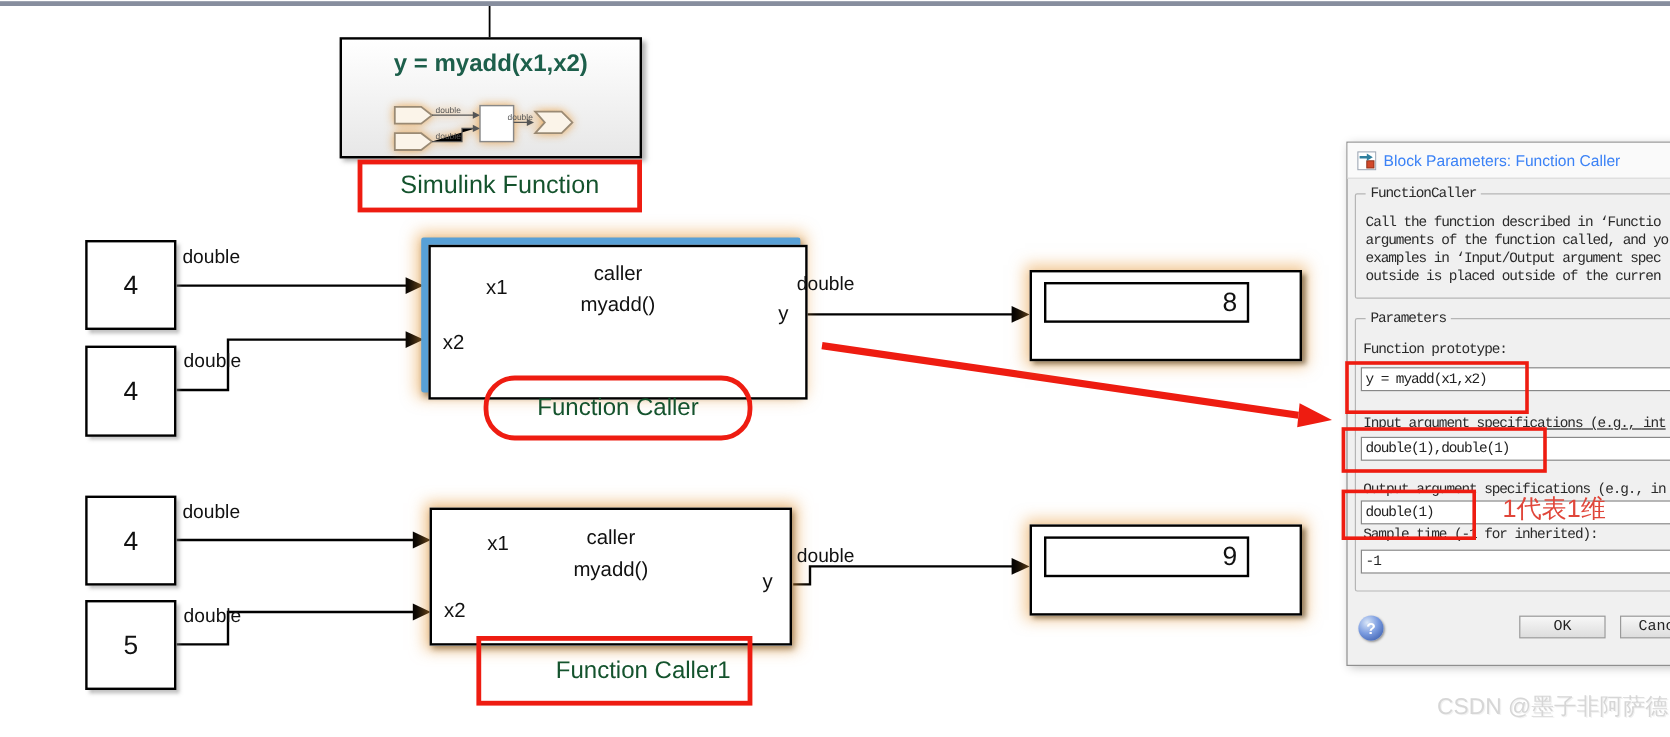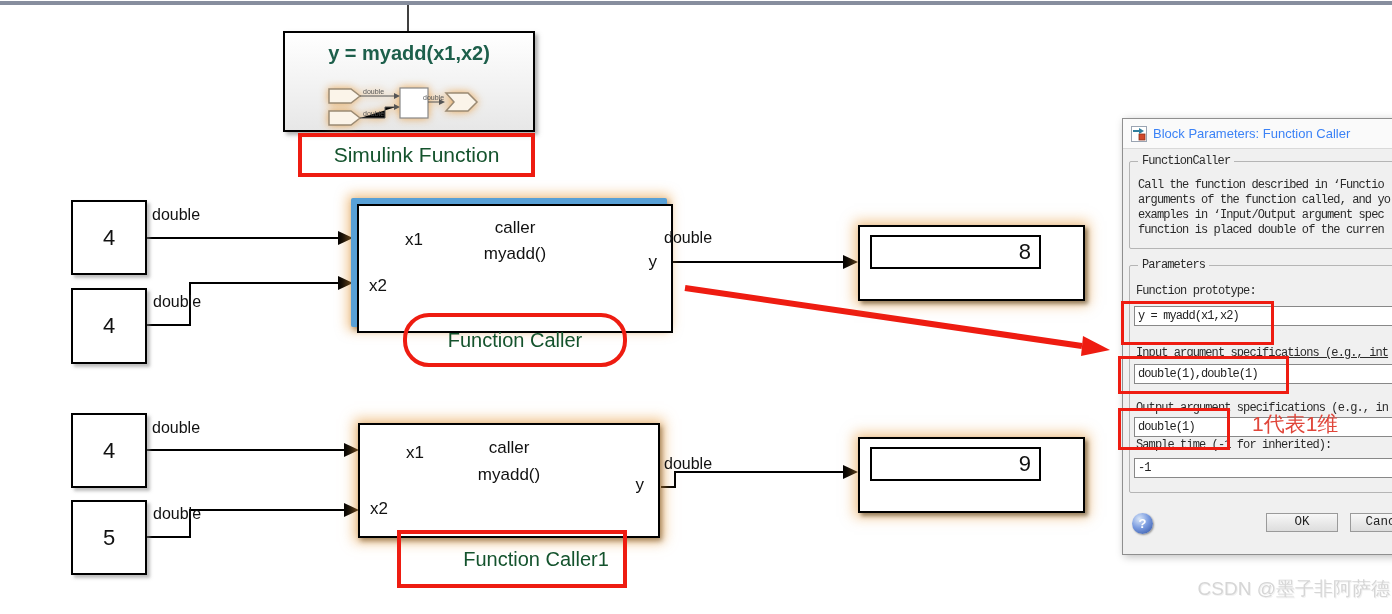--- a/index.html
+++ b/index.html
@@ -198,21 +198,21 @@
     </svg>
     <span id="dlg-title" class="abs">Block Parameters: Function Caller</span>
   </div>
 
   <div class="abs groupbox" style="left:6px; top:42px; width:306px; height:88px;">
     <span class="grouplabel mono">FunctionCaller</span>
     <div class="abs" style="left:8px; top:16px;">
       <div class="mono desc-line">Call the function described in ‘Functio</div>
       <div class="mono desc-line">arguments of the function called, and yo</div>
       <div class="mono desc-line">examples in ‘Input/Output argument spec</div>
-      <div class="mono desc-line">function is placed double of the curren</div>
+      <div class="mono desc-line">outside is placed outside of the curren</div>
     </div>
   </div>
 
   <div class="abs groupbox" style="left:6px; top:146px; width:306px; height:228px;">
     <span class="grouplabel mono">Parameters</span>
 
     <div class="abs mono" style="left:6px; top:18px;">Function prototype:</div>
     <input class="field" style="left: 4px; top: 40px;" value="y = myadd(x1,x2)">
 
     <div class="abs mono" style="left:6px; top:80px;text-decoration:underline;">Input argument specifications (e.g., int</div>

